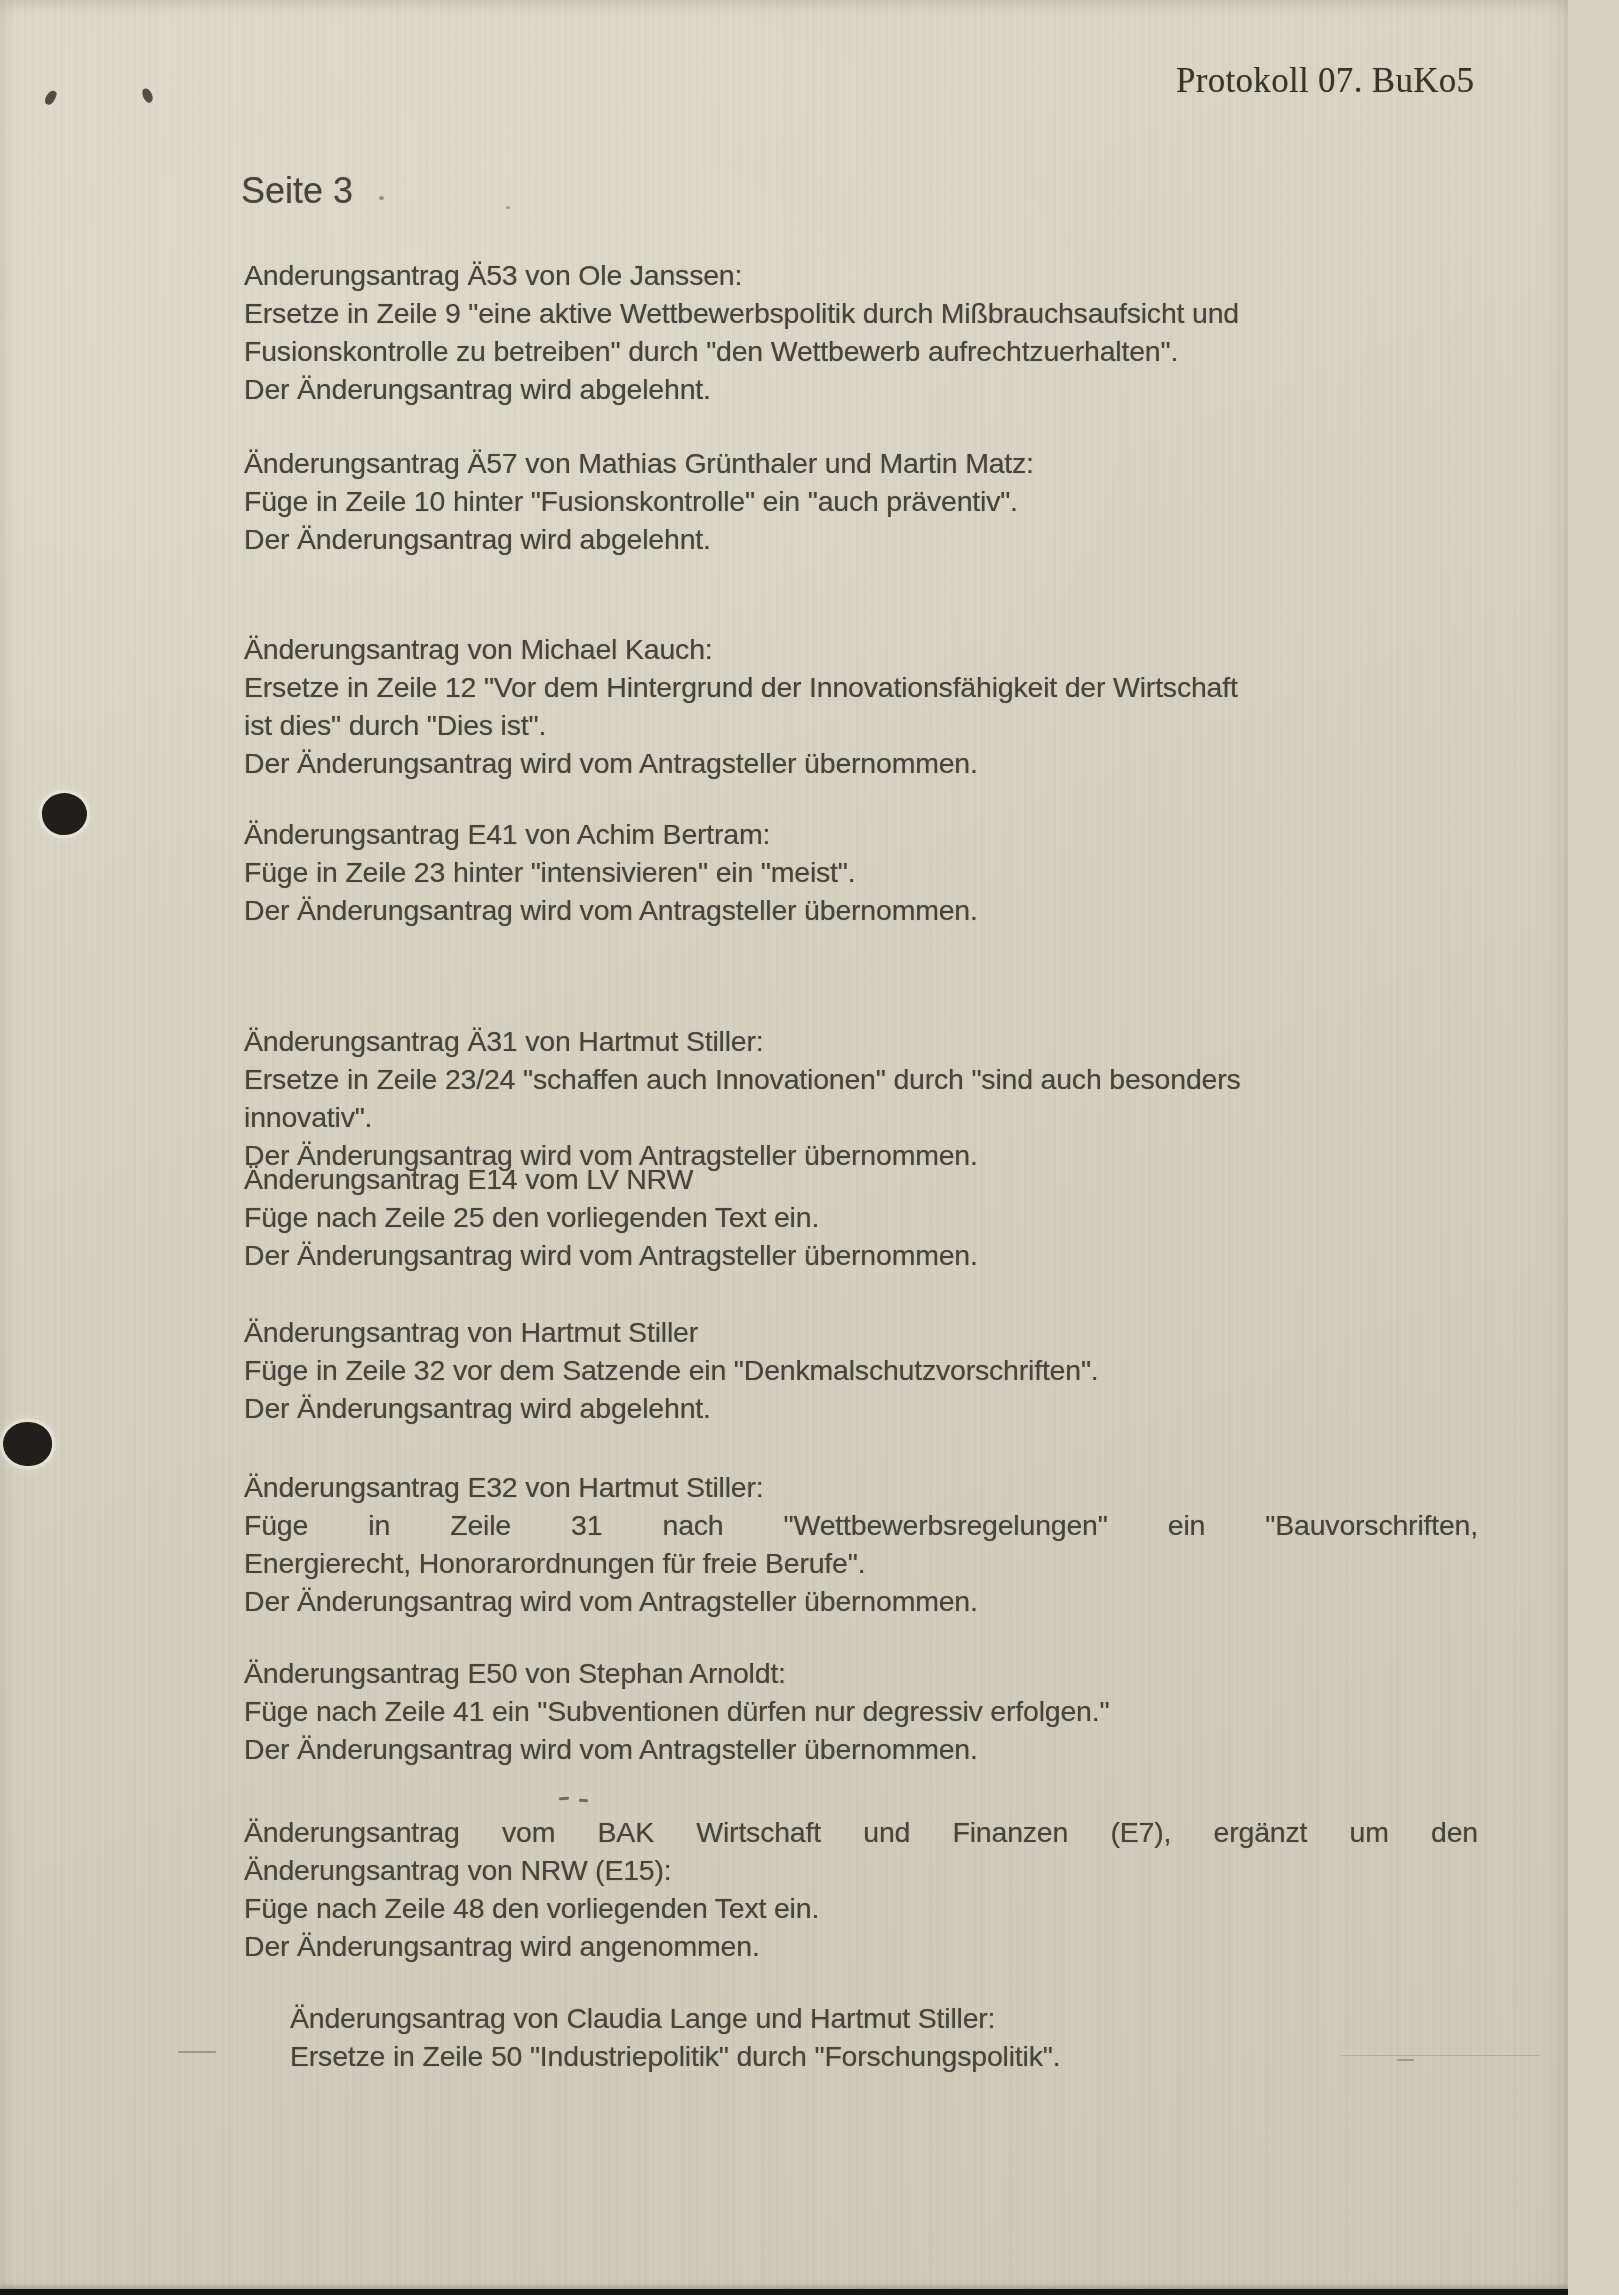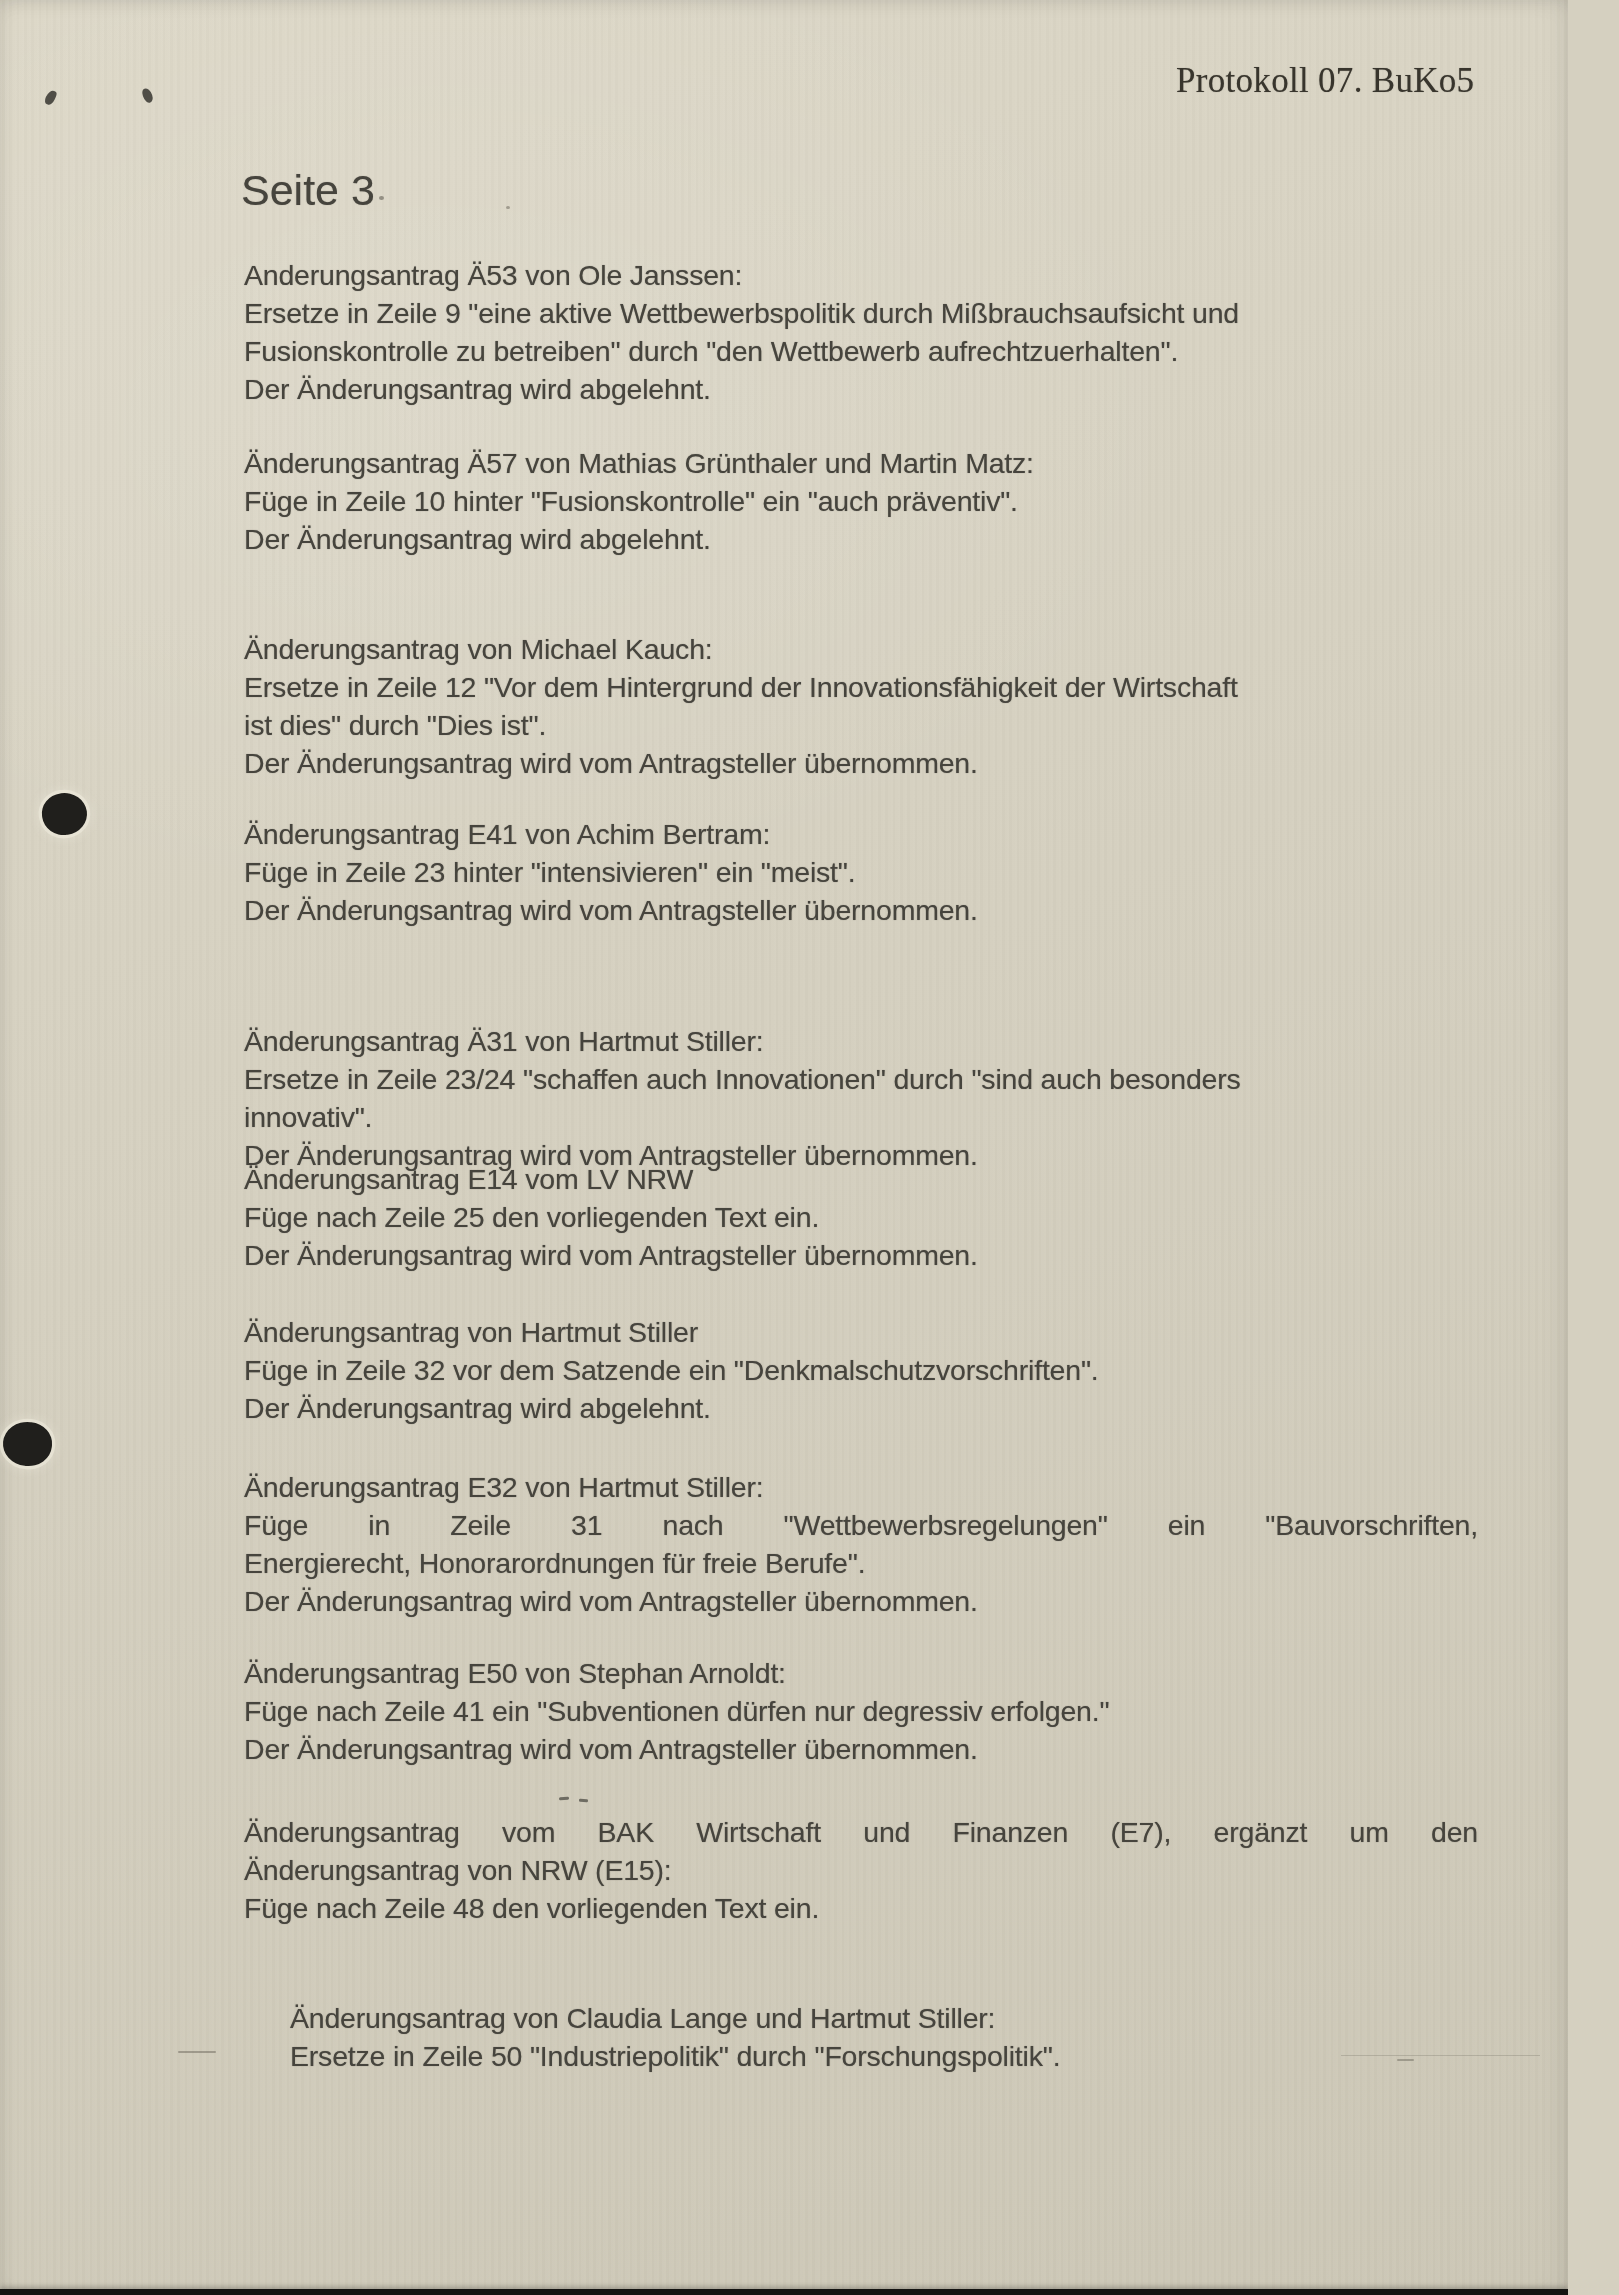--- a/index.html
+++ b/index.html
@@ -25,21 +25,21 @@
   }
   .header-right{
     position:absolute;left:1176px;top:61px;
     font-family:"Liberation Serif", serif;
     font-size:35px;color:var(--ink-header,#38352d);
     letter-spacing:0.3px;white-space:pre;
     text-shadow:0 0 1px rgba(56,53,45,0.45);
   }
   .page-label{
     position:absolute;left:241px;top:172px;
-    font-size:43px;line-height:37px;white-space:pre;
+    font-size:36px;line-height:37px;white-space:pre;
     text-shadow:0 0 1px rgba(70,67,60,0.45);
   }
   #doc-body{position:absolute;left:0;top:0;width:100%;height:100%;}
   .paragraph{position:absolute;left:244px;width:1234px;}
   .line{
     font-size:28.5px;line-height:38px;white-space:pre;
     letter-spacing:-0.2px;
     text-shadow:0 0 1.1px rgba(70,67,60,0.50);
   }
   .line.justify{
@@ -123,20 +123,21 @@
       </div>
       <div class="paragraph" style="top: 1654px;">
         <div class="line">Änderungsantrag E50 von Stephan Arnoldt:</div>
         <div class="line">Füge nach Zeile 41 ein "Subventionen dürfen nur degressiv erfolgen."</div>
         <div class="line">Der Änderungsantrag wird vom Antragsteller übernommen.</div>
       </div>
       <div class="paragraph" style="top: 1813px;">
         <div class="line justify">Änderungsantrag vom BAK Wirtschaft und Finanzen (E7), ergänzt um den</div>
         <div class="line">Änderungsantrag von NRW (E15):</div>
         <div class="line">Füge nach Zeile 48 den vorliegenden Text ein.</div>
+        <div class="line">Der Änderungsantrag wird angenommen.</div>
       </div>
       <div class="paragraph" style="top: 1999px; margin-left: 46px;">
         <div class="line">Änderungsantrag von Claudia Lange und Hartmut Stiller:</div>
         <div class="line">Ersetze in Zeile 50 "Industriepolitik" durch "Forschungspolitik".</div>
       </div>
     </div>
 
   <div class="hole hole-1"></div>
   <div class="hole hole-2"></div>
 

